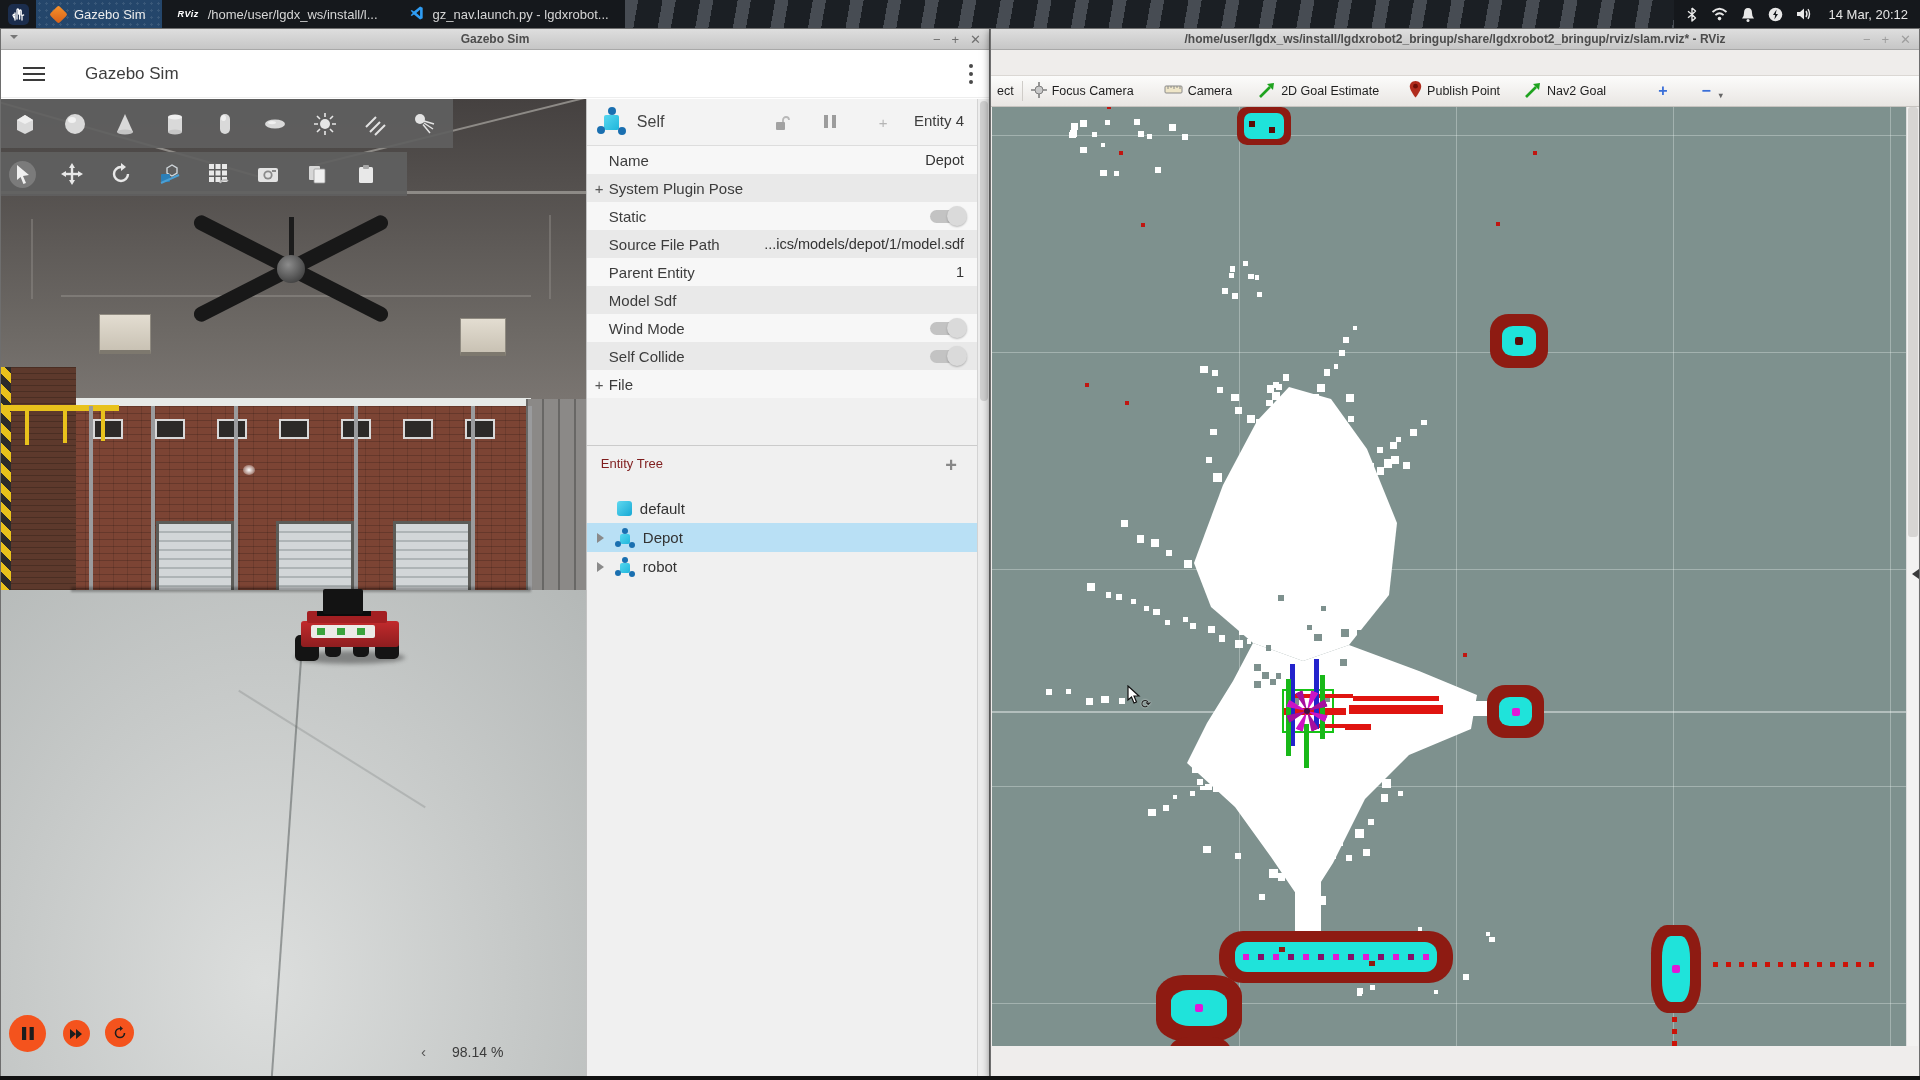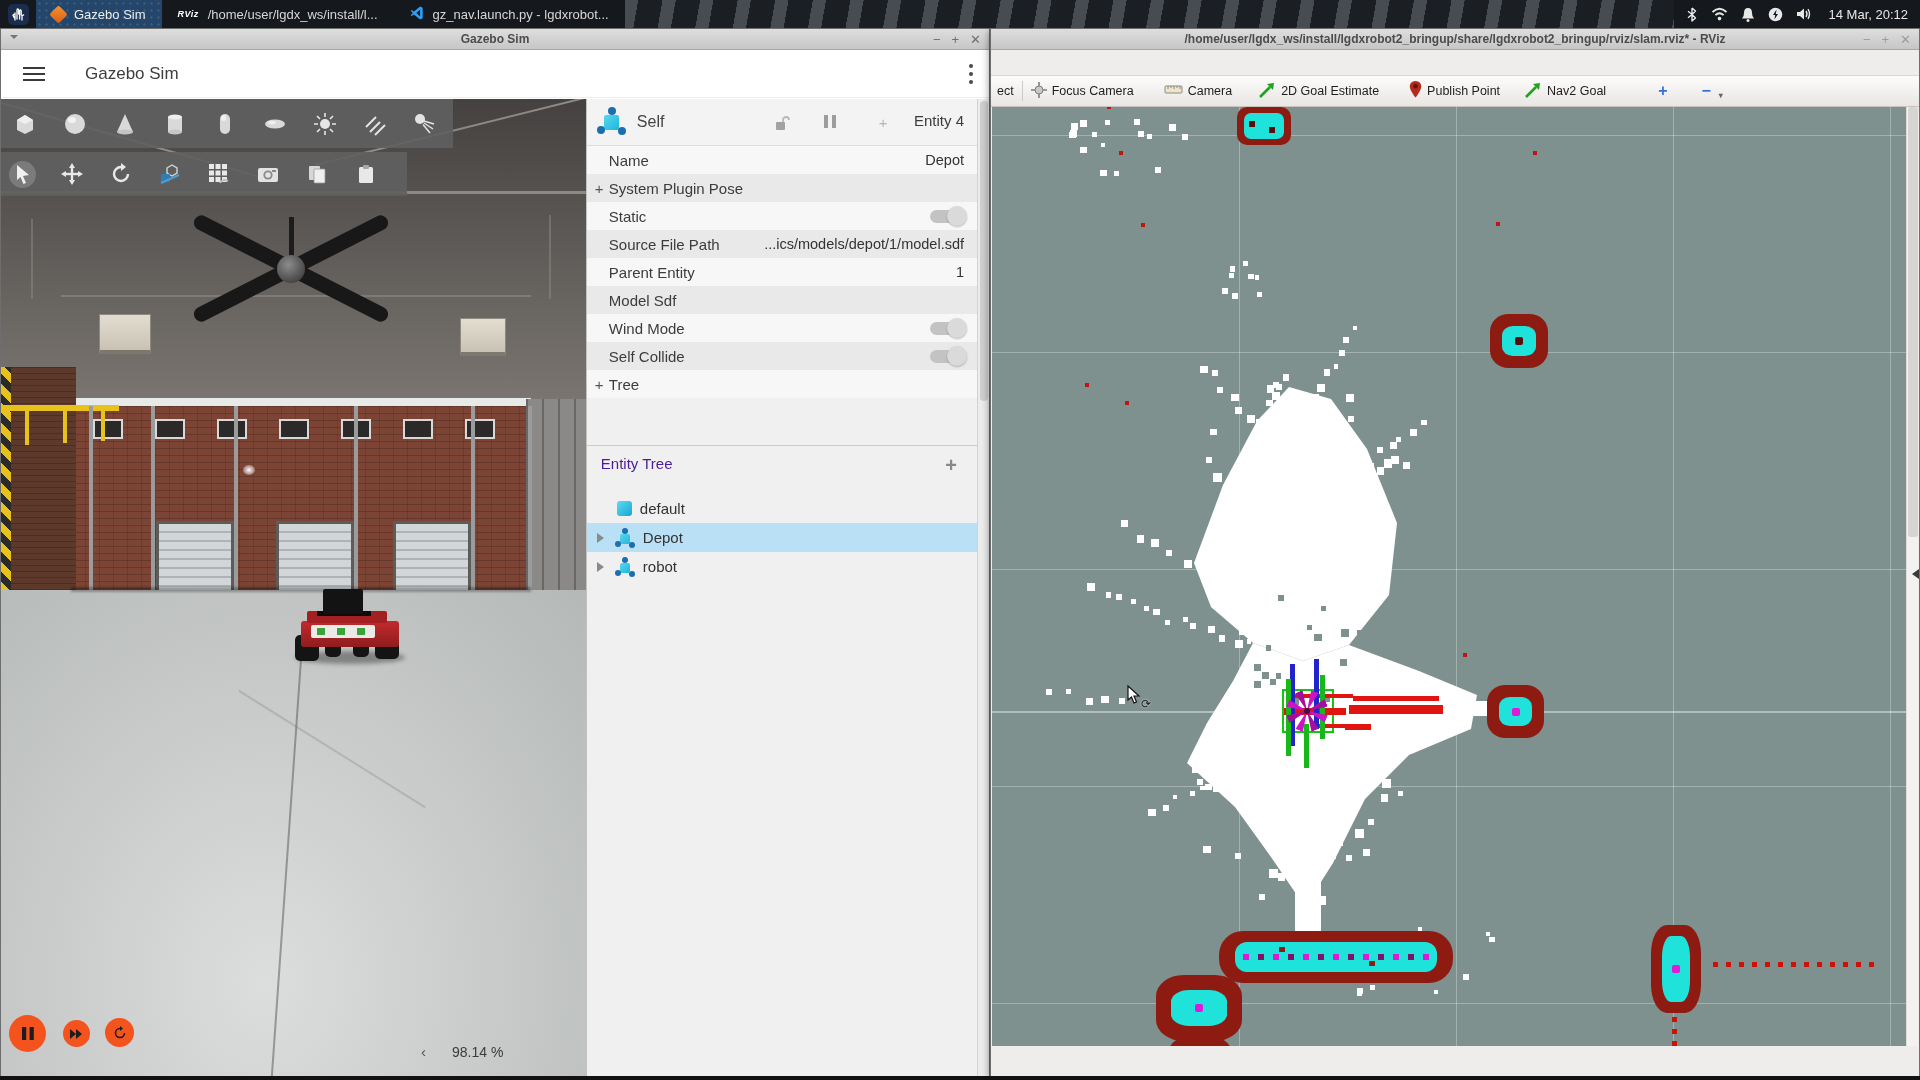--- a/index.html
+++ b/index.html
@@ -96,21 +96,21 @@
 .prow{height:28px;display:flex;align-items:center;padding:0 13px 0 8px}
 .prow:nth-child(odd){background:#f7f7f7}
 .prow:nth-child(even){background:#e9e9e9}
 .pfx{width:14px;color:#555}
 .plabel{color:#3c3c3c}
 .pval{margin-left:auto;color:#333;font-size:14.5px}
 .toggle{margin-left:auto;position:relative;width:34px;height:13px;border-radius:7px;background:#c3c3c3}
 .toggle .knob{position:absolute;right:-3px;top:-4px;width:20px;height:20px;border-radius:50%;background:#dadada;box-shadow:0 1px 2px rgba(0,0,0,.25)}
 .etsep{height:1px;background:#cbcbcb;margin-top:47px}
 .ethead{height:35px;display:flex;align-items:center;padding:0 14px;position:relative;background:#f0f0f0}
-.ethead .t{font-size:15px;color:#4c1d95}
+.ethead .t{font-size:13px;color:#7f1d1d}
 .etplus{position:absolute;right:20px;top:8px;color:#888;font-size:20px;font-weight:bold}
 .tree{padding-top:13px}
 .trow{height:29px;display:flex;align-items:center;padding-left:10px;gap:8px}
 .trow.selected{background:#b9e0f5}
 .expander{width:0;height:0;border:5px solid transparent;border-left:7px solid #8a8a8a;margin-right:-2px}
 .noexp{width:12px}
 .wcube{width:15px;height:15px;border-radius:3px;background:linear-gradient(135deg,#5fd9f0,#17a8d4)}
 .tlabel{font-size:15px;color:#333}
 
 
@@ -491,21 +491,21 @@
         </div>
         <div class="prow">
           <span class="pfx"></span>
           <span class="plabel">Self Collide</span>
           <span class="toggle">
               <span class="knob"></span>
             </span>
         </div>
         <div class="prow">
           <span class="pfx">+</span>
-          <span class="plabel">Tree</span>
+          <span class="plabel">File</span>
         </div>
       </div>
       <div class="etsep"></div>
       <div class="ethead">
         <span class="t">Entity Tree</span>
         <span class="etplus">+</span>
       </div>
       <div class="tree">
         <div class="trow">
           <span class="noexp"></span>

